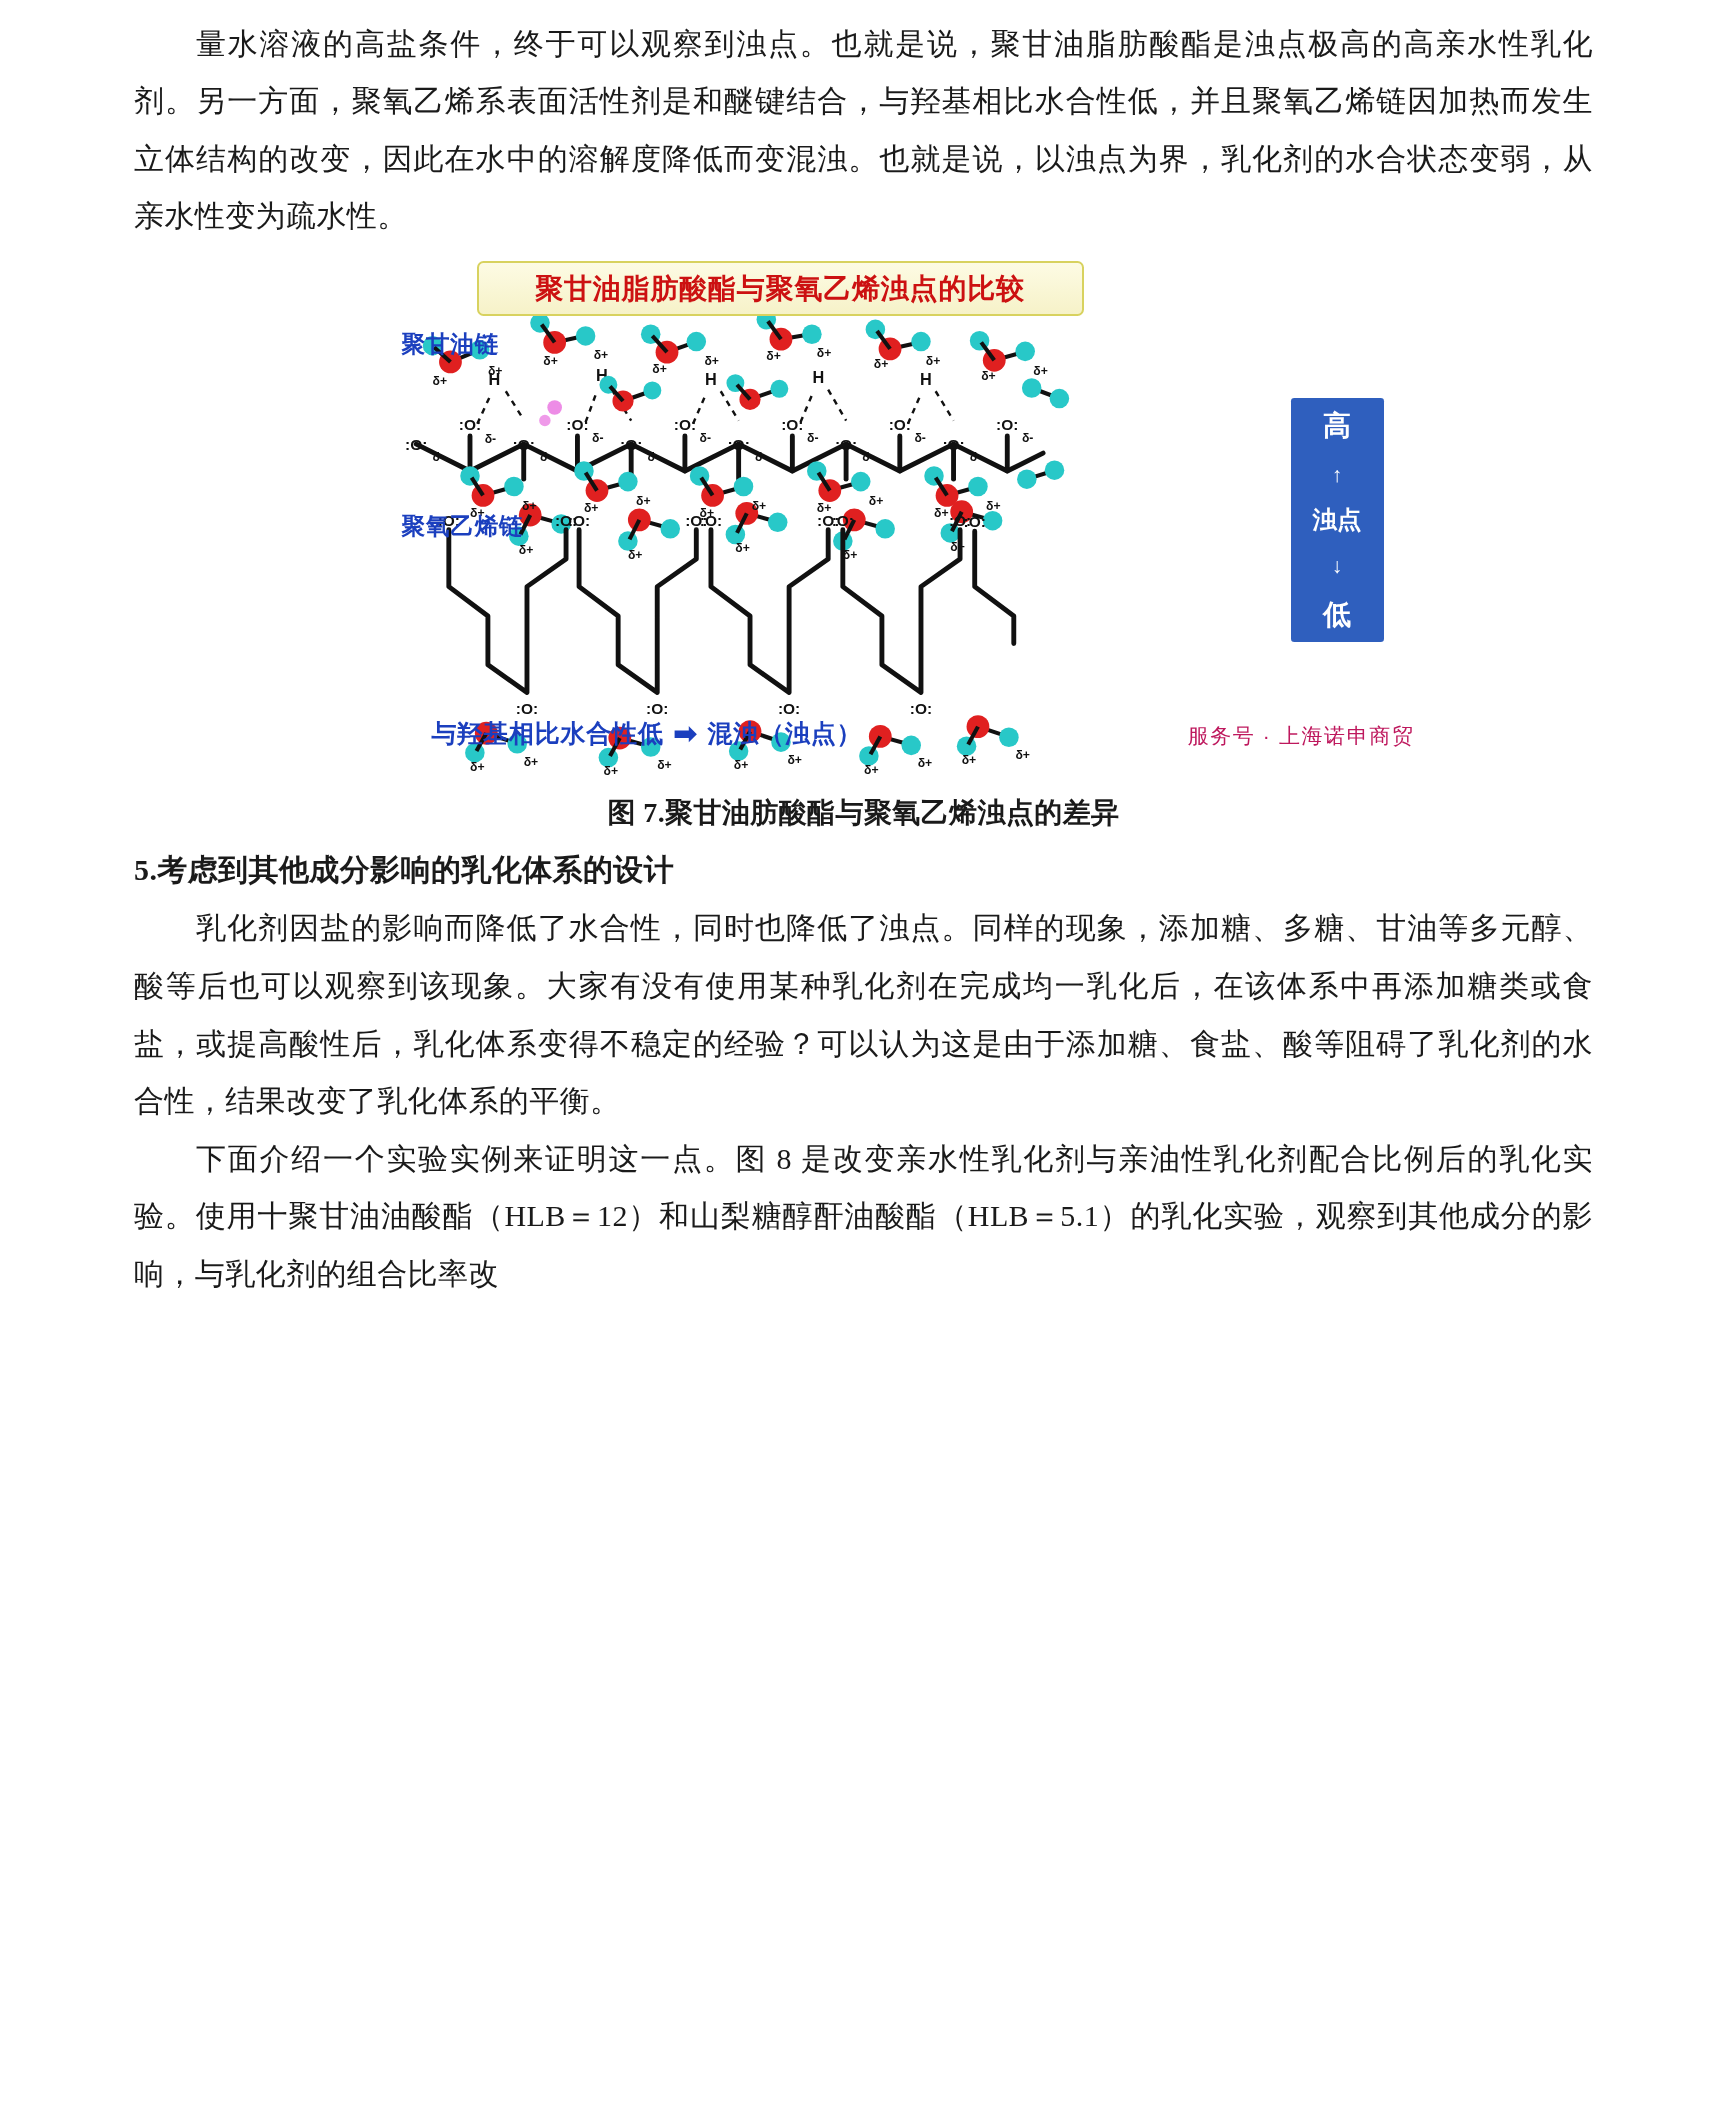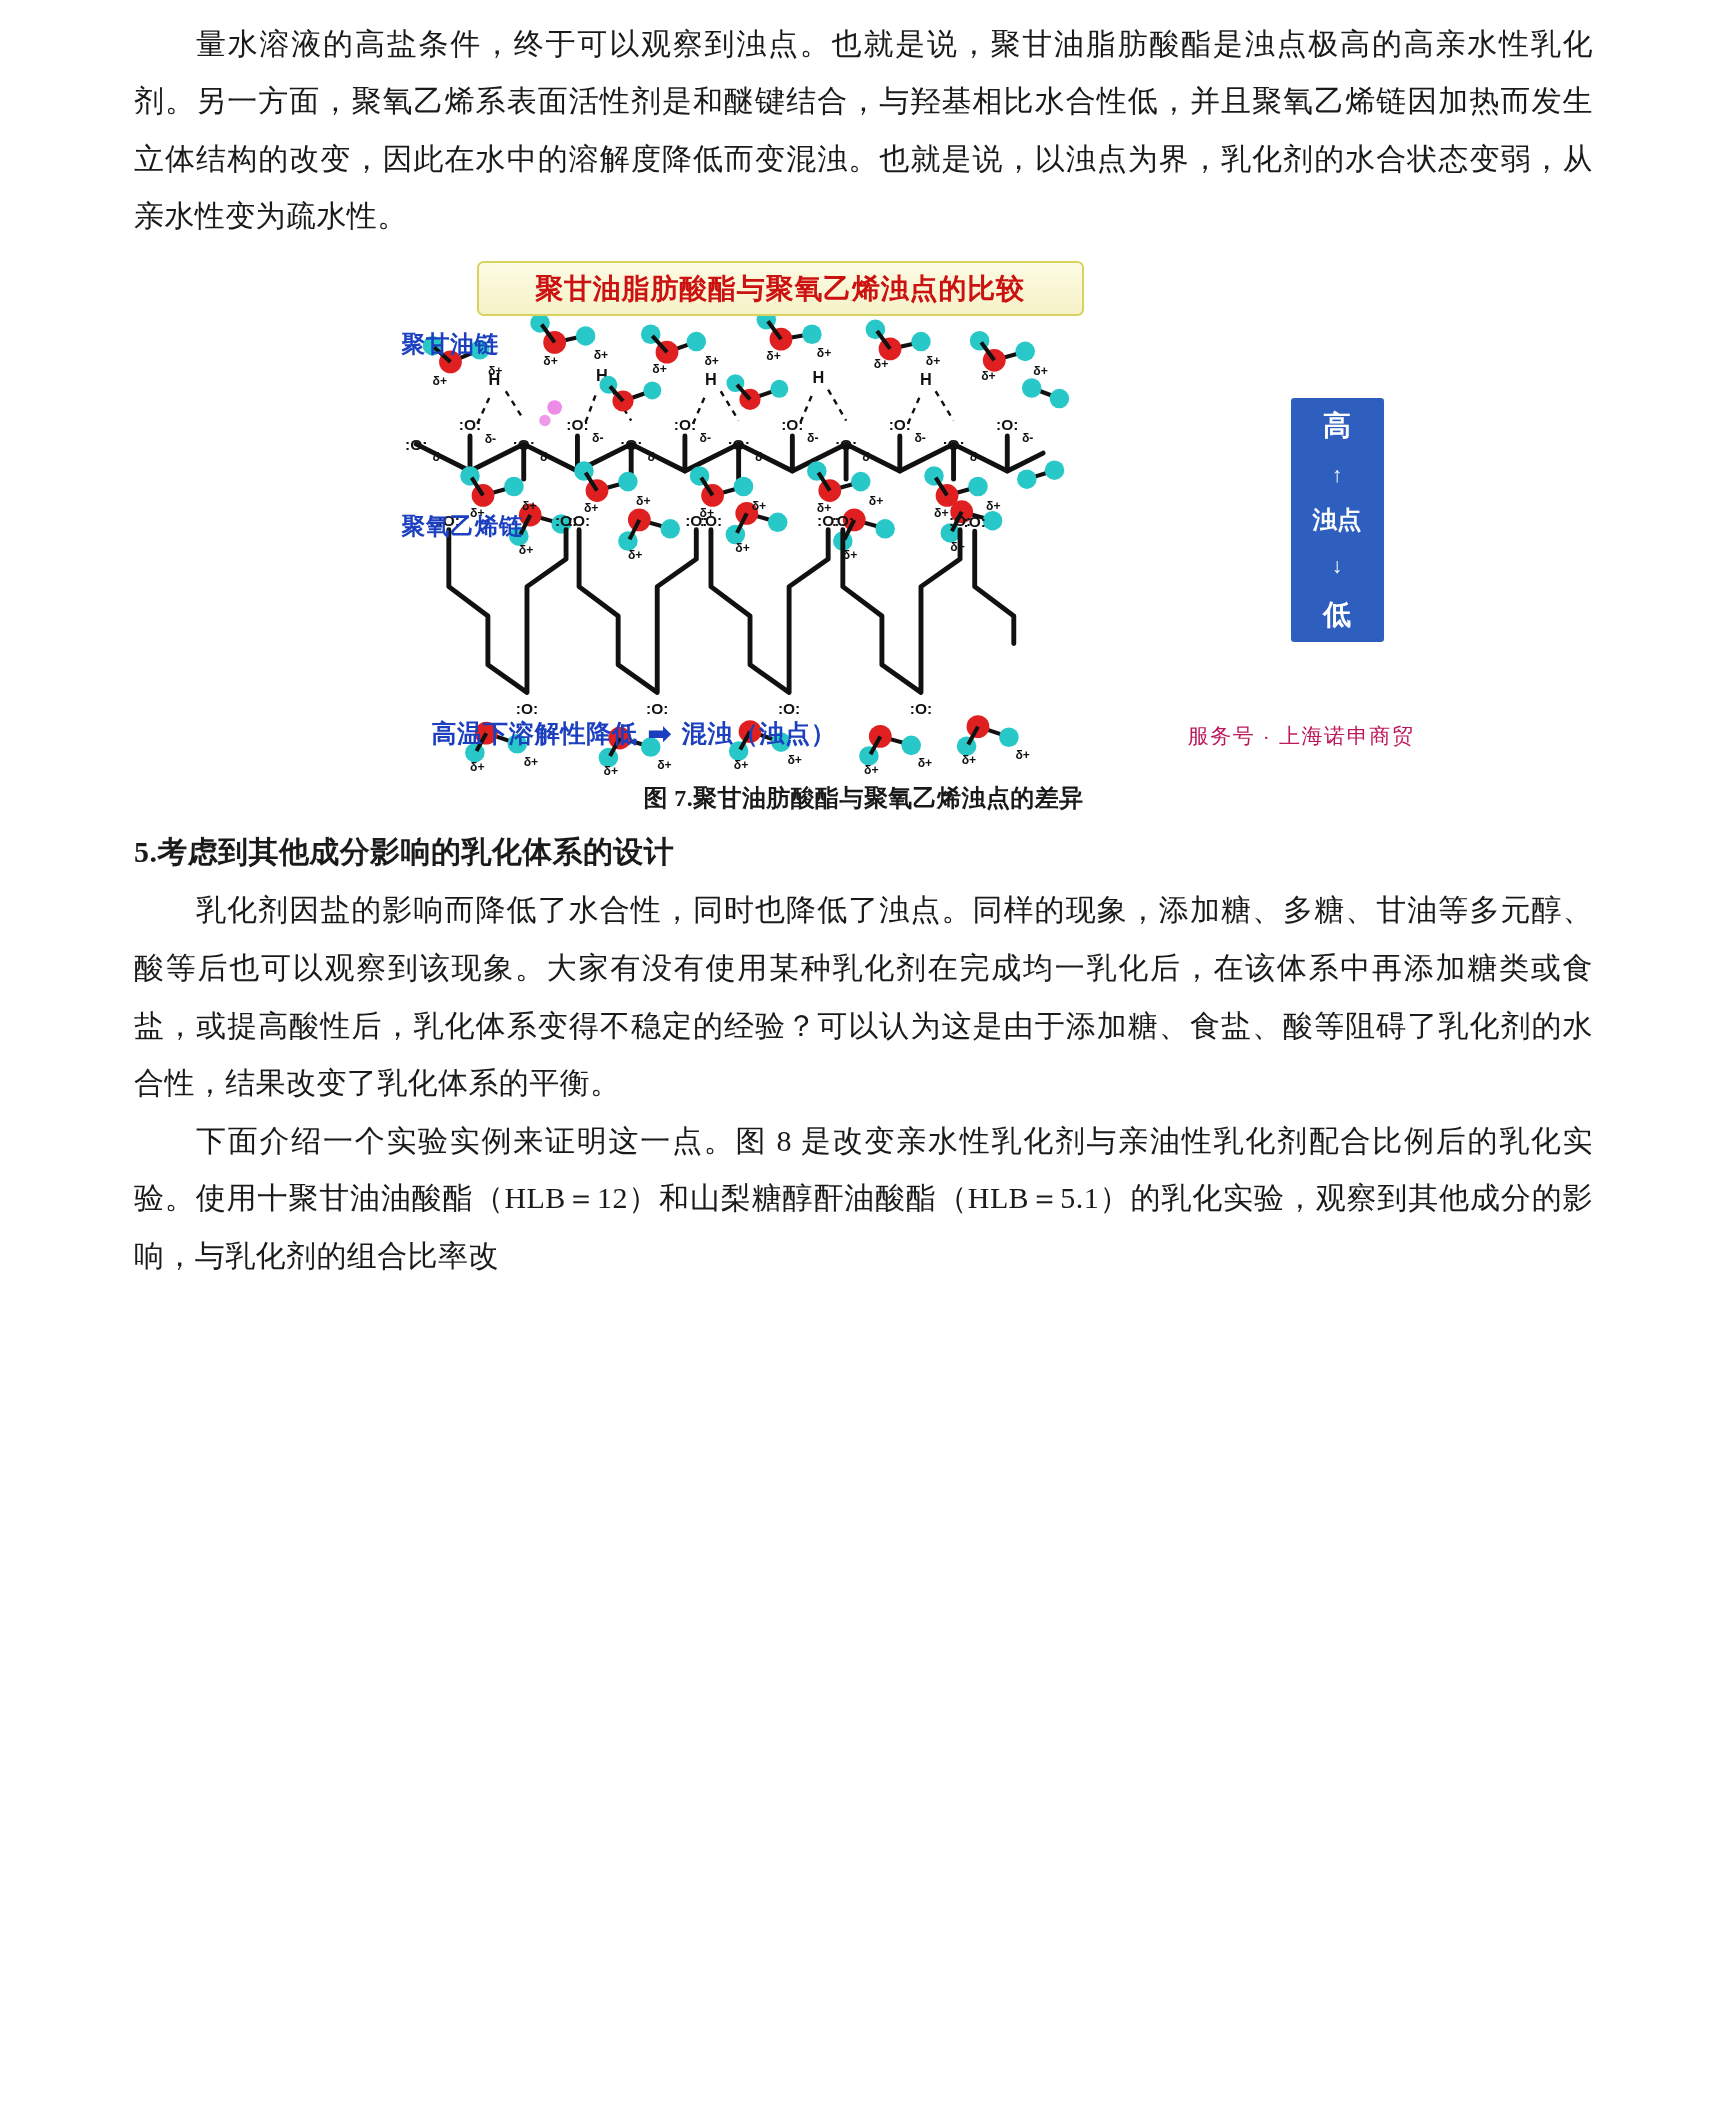--- a/index.html
+++ b/index.html
@@ -40,23 +40,23 @@
     position: relative;
   }
   .figure-box {
     position: relative;
     width: 1108px;
     height: 521px;
     background: #ffffff;
   }
   .fig-caption {
     text-align: center;
-    font-size: 24px;
+    font-size: 28px;
     font-weight: bold;
-    margin-top: 0;
+    margin-top: 12px;
     letter-spacing: 0.4px;
   }
   .section-head {
     font-size: 30px;
     font-weight: bold;
     margin-top: 18px;
     margin-bottom: 8.1px;
     letter-spacing: 0.4px;
   }
   
@@ -477,21 +477,21 @@
 
       <div class="legend-bar">
         <span class="big">高</span>
         <span class="arrow">↑</span>
         <span class="mid">浊点</span>
         <span class="arrow">↓</span>
         <span class="big">低</span>
       </div>
 
       <div class="bottom-note">
-        <span>高温下溶解性降低</span>
+        <span>与羟基相比水合性低</span>
         <span class="arrow-glyph">➡</span>
         <span>混浊（浊点）</span>
       </div>
 
       <div class="watermark">服务号 · 上海诺申商贸</div>
     </div>
 
     <div class="fig-caption">图 7.聚甘油肪酸酯与聚氧乙烯浊点的差异</div>
   </div>
 

